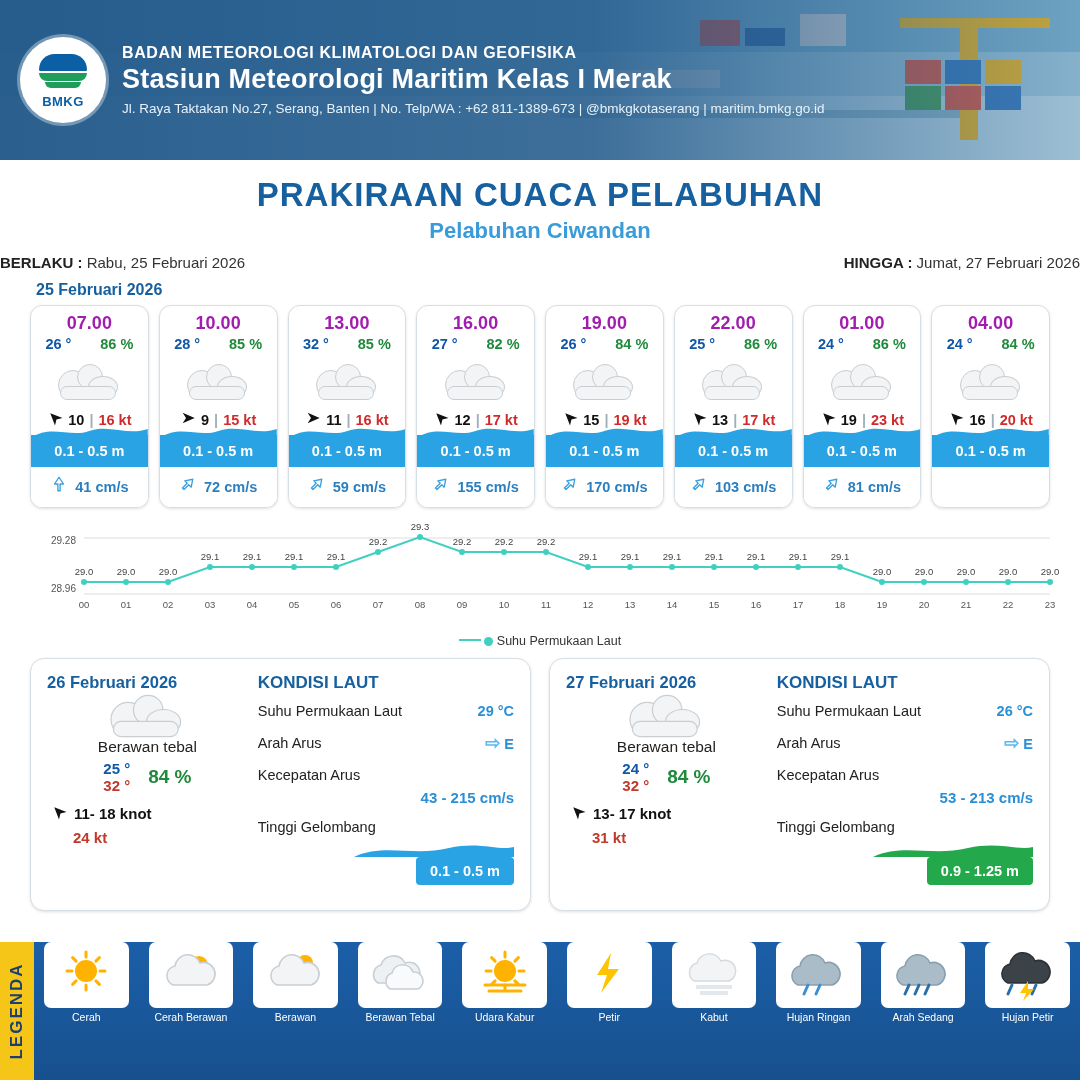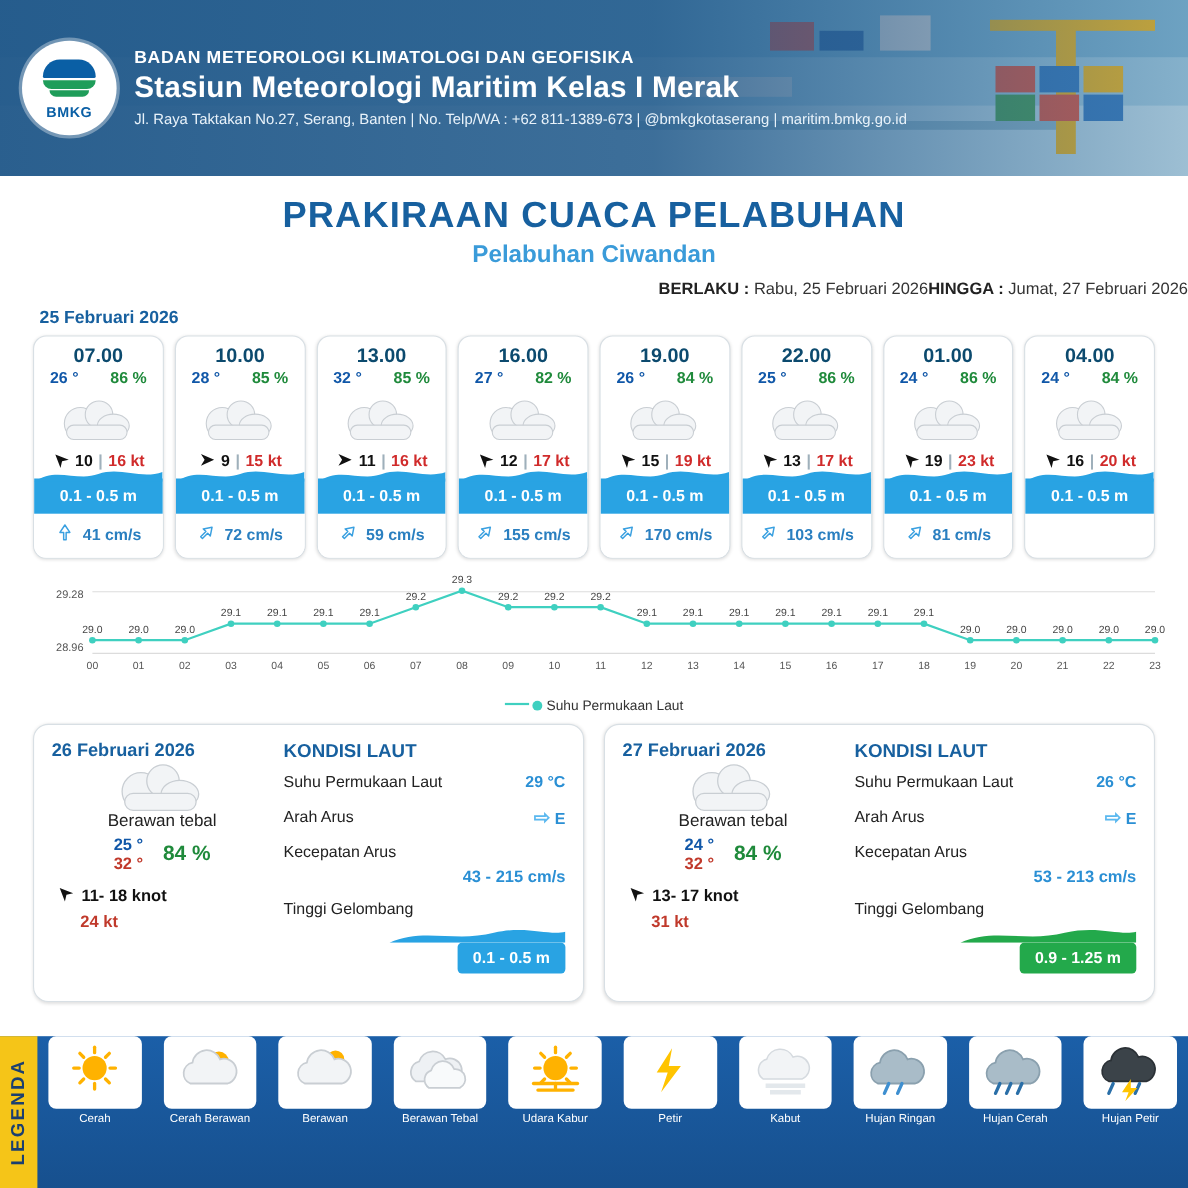--- a/index.html
+++ b/index.html
@@ -50,21 +50,21 @@
 
   
   .title-wrap { text-align:center; margin-top:16px; }
   .title-main {
     font-size:33px; font-weight:bold; color:#17609f; letter-spacing:1px;
   }
   .title-sub {
     font-size:22px; font-weight:bold; color:#3a9bd9; margin-top:4px;
   }
   .valid-row {
-    display:flex; justify-content:flex-end; margin-top:10px;
+    display:flex; justify-content:space-between; margin-top:10px;
     font-size:15px; color:#333;
   }
   .valid-row .lbl { font-weight:bold; color:#222; }
 
   
   .date-label {
     margin:10px 0 6px 36px;
     font-size:16px; font-weight:bold; color:#17609f;
   }
 
@@ -74,21 +74,21 @@
   }
   .card {
     flex:1;
     background:#fff;
     border:1px solid #d8dfe4;
     border-radius:12px;
     overflow:hidden;
     box-shadow:0 1px 3px rgba(0,0,0,.12);
     display:flex; flex-direction:column;
   }
-  .card .hour { text-align:center; font-size:18px; font-weight:bold; color:#0c4a6e; padding:7px 0 2px; }
+  .card .hour { text-align:center; font-size:18px; font-weight:bold; color:#a21caf; padding:7px 0 2px; }
   .card .th {
     display:flex; justify-content:space-around; align-items:baseline;
     font-size:14.5px; font-weight:bold; padding-bottom:4px;
   }
   .card .temp { color:#1057a8; }
   .card .hum { color:#1f8a3b; }
   .card .icon-box { height:52px; display:flex; align-items:center; justify-content:center; }
   .card .wind {
     display:flex; align-items:center; justify-content:center; gap:5px;
     font-size:14.5px; font-weight:bold; padding:2px 0 4px;
@@ -801,21 +801,21 @@
       </div>
       <div class="leg-item">
         <div class="leg-box">
           <svg width="56" height="52" viewBox="0 0 56 52">
             <path d="M8 36 a10 10 0 0 1 2 -19 a13 13 0 0 1 25 -3 a10 10 0 0 1 7 22 Z" fill="#a9bcc8" stroke="#8aa0ae" stroke-width="1.6"></path>
             <line x1="14" y1="36" x2="10" y2="45" stroke="#2a6fa8" stroke-width="3" stroke-linecap="round"></line>
             <line x1="24" y1="36" x2="20" y2="45" stroke="#2a6fa8" stroke-width="3" stroke-linecap="round"></line>
             <line x1="34" y1="36" x2="30" y2="45" stroke="#2a6fa8" stroke-width="3" stroke-linecap="round"></line>
           </svg>
         </div>
-        <div class="leg-label">Hujan Cerah</div>
+        <div class="leg-label">Arah Sedang</div>
       </div>
       <div class="leg-item">
         <div class="leg-box">
           <svg width="56" height="52" viewBox="0 0 56 52">
             <path d="M8 34 a10 10 0 0 1 2 -19 a13 13 0 0 1 25 -3 a10 10 0 0 1 7 22 Z" fill="#3b4349" stroke="#2b3136" stroke-width="1.6"></path>
             <line x1="12" y1="36" x2="8" y2="45" stroke="#2a6fa8" stroke-width="3" stroke-linecap="round"></line>
             <line x1="36" y1="36" x2="32" y2="45" stroke="#2a6fa8" stroke-width="3" stroke-linecap="round"></line>
             <path d="M28 32 L20 44 L26 44 L23 52 L34 40 L28 40 Z" fill="#ffc400"></path>
           </svg>
         </div>

